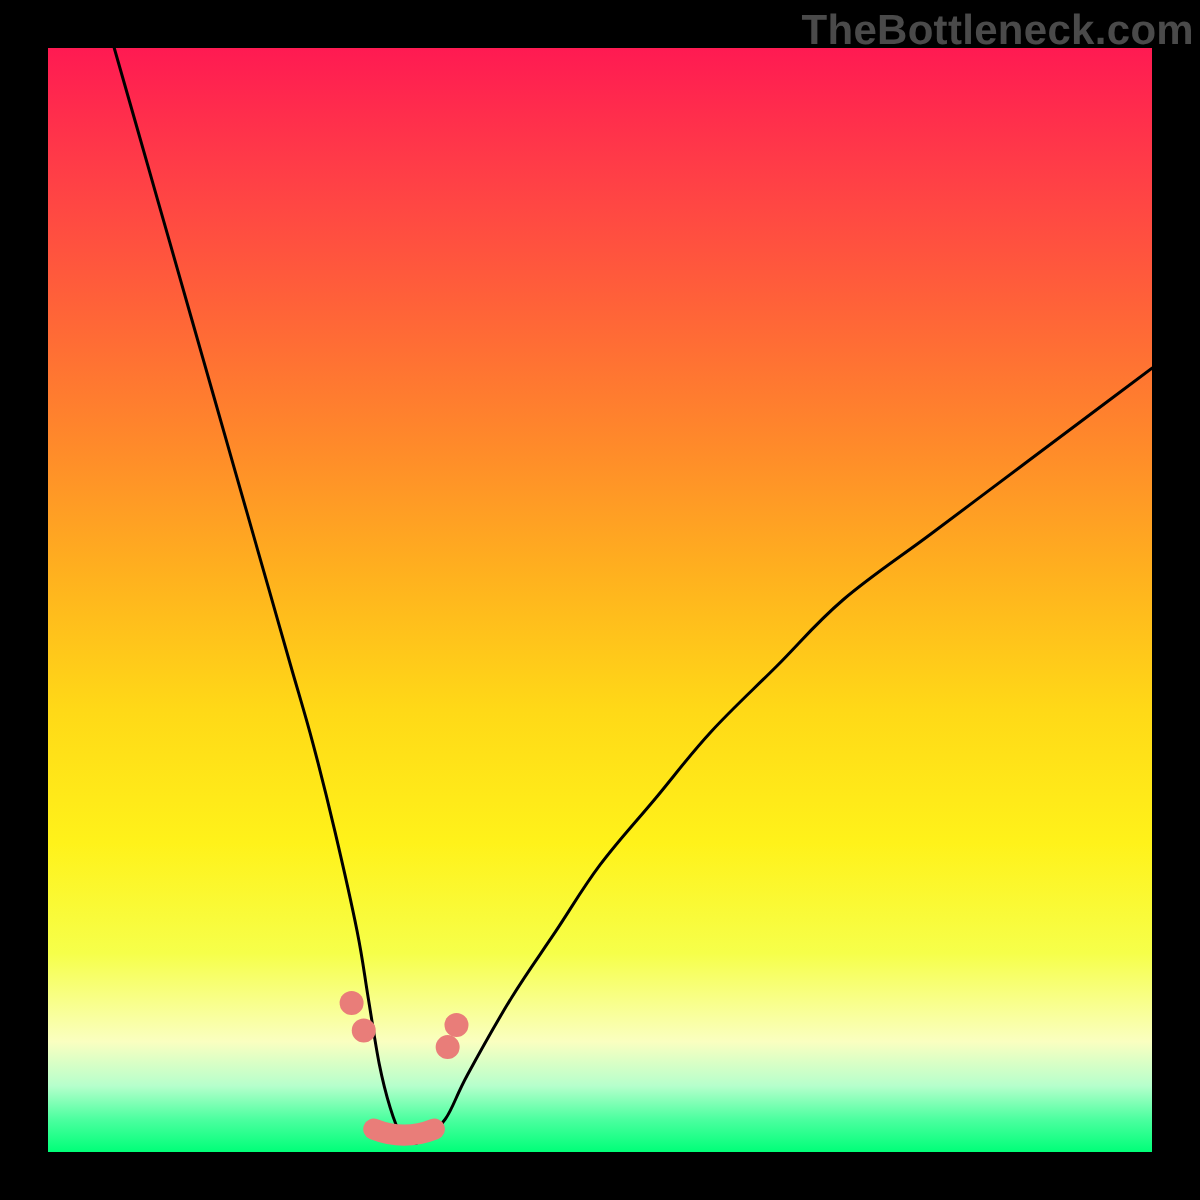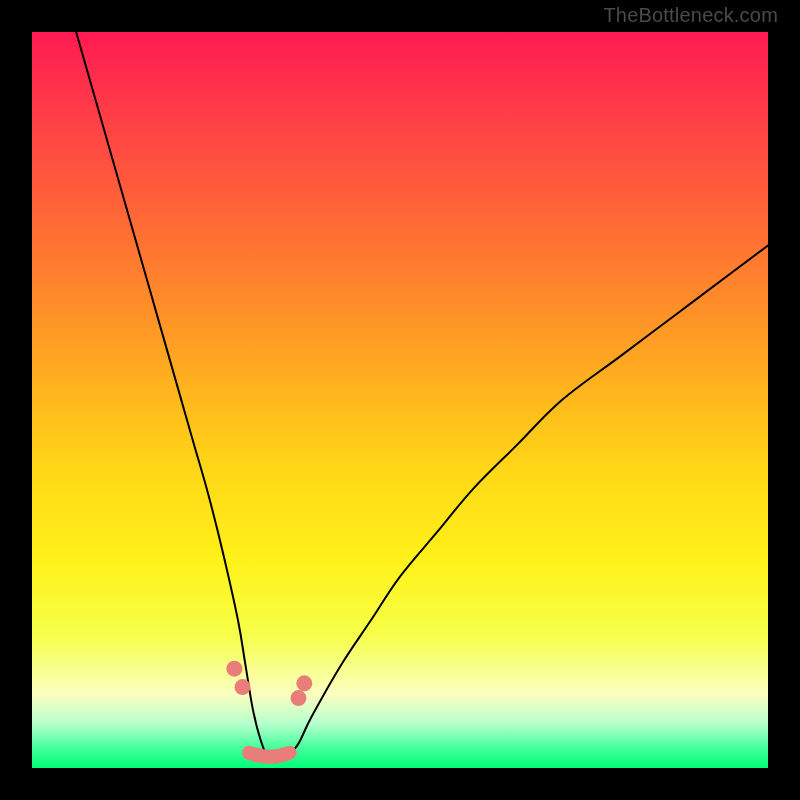--- a/index.html
+++ b/index.html
@@ -40,24 +40,24 @@
       #fff21a 72%,
       #f6ff4a 82%,
       #faffc0 90%,
       #b6ffcc 94%,
       #4dffa0 97%,
       #00ff78 100%);
   }
   .watermark {
     position: absolute;
     top: 4px;
-    right: 22px;
+    right: 4px;
     color: #4a4a4a;
-    font-size: 20px;
-    font-weight: 400;
+    font-size: 28px;
+    font-weight: 700;
     letter-spacing: 0.2px;
     z-index: 10;
   }
   svg.curves {
     position: absolute;
     left: 0; top: 0;
     width: 736px;
     height: 736px;
   }
   .curve-main {

